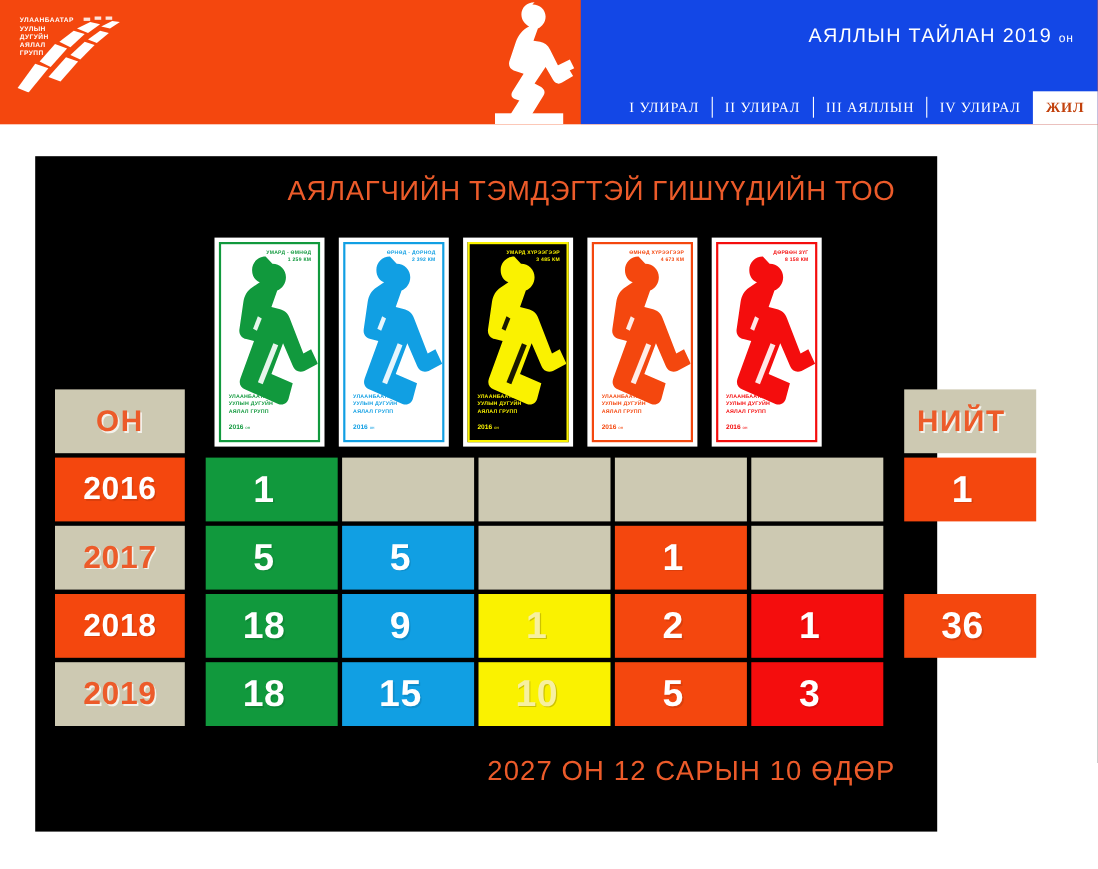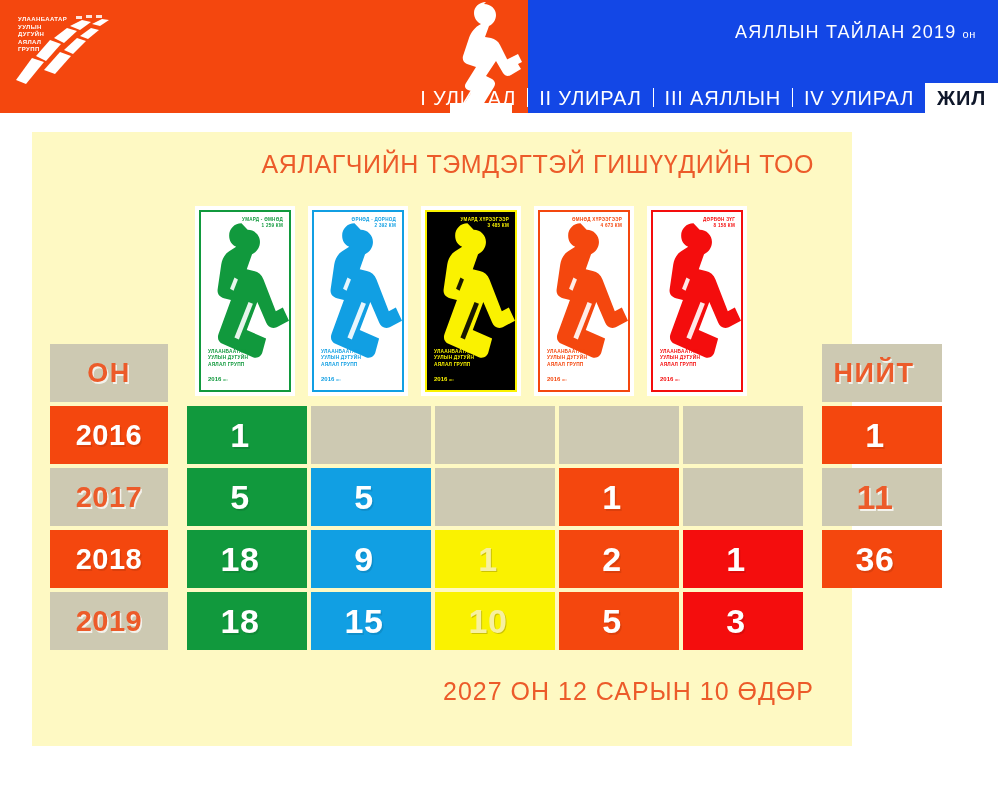--- a/index.html
+++ b/index.html
@@ -38,34 +38,34 @@
     white-space:nowrap;
   }
   .report-title .yr-suffix{font-size:11px;letter-spacing:.6px;}
 
   .tabs{
     position:absolute;right:0;bottom:0;height:30px;z-index:6;
     display:flex;align-items:stretch;
   }
   .tab{
     display:flex;align-items:center;justify-content:center;
-    color:#ffffff;font-size:20px;letter-spacing:.8px;
-    padding:0 11px;white-space:nowrap;cursor:pointer;
+    color:#ffffff;font-size:13px;letter-spacing:.8px;
+    padding:0 11px;white-space:nowrap;cursor:pointer;font-family:Liberation Serif, serif;
   }
   .tab-sep{
     width:1px;background:#ffffff;margin:5px 0 6px 0;
   }
   .tab.active{
-    background:#ffffff;color:#0f172a;font-weight:bold;padding:0 12px;
+    background:#ffffff;color:#c2410c;font-weight:bold;padding:0 12px;
   }
 
   
   .panel{
-    position:absolute;left:32px;top:132px;width:820px;height:614px;
-    background:#fef9c3;
+    position:absolute;left:32px;top:142px;width:820px;height:614px;
+    background:#000000;
   }
   .panel-title{
     position:absolute;right:38px;top:18px;
     color:#ec5b2a;font-size:25px;letter-spacing:.6px;white-space:nowrap;
   }
 
   
   .badges{
     position:absolute;left:163px;top:74px;
     display:flex;gap:13px;
@@ -351,23 +351,20 @@
       <div class="cell c-data bg-tan">
         <span class="cell-txt tx-white"></span>
       </div>
       <div class="cell c-data bg-orange">
         <span class="cell-txt tx-white">1</span>
       </div>
       <div class="cell c-data bg-tan">
         <span class="cell-txt tx-white"></span>
       </div>
       <div class="spacer"></div>
-      <div class="cell c-total bg-tan">
-        <span class="cell-txt tx-orange">11</span>
-      </div>
     </div>
 
     <div class="trow">
       <div class="cell c-year bg-orange">
         <span class="year-txt tx-white">2018</span>
       </div>
       <div class="spacer"></div>
       <div class="cell c-data bg-green">
         <span class="cell-txt tx-white">18</span>
       </div>

